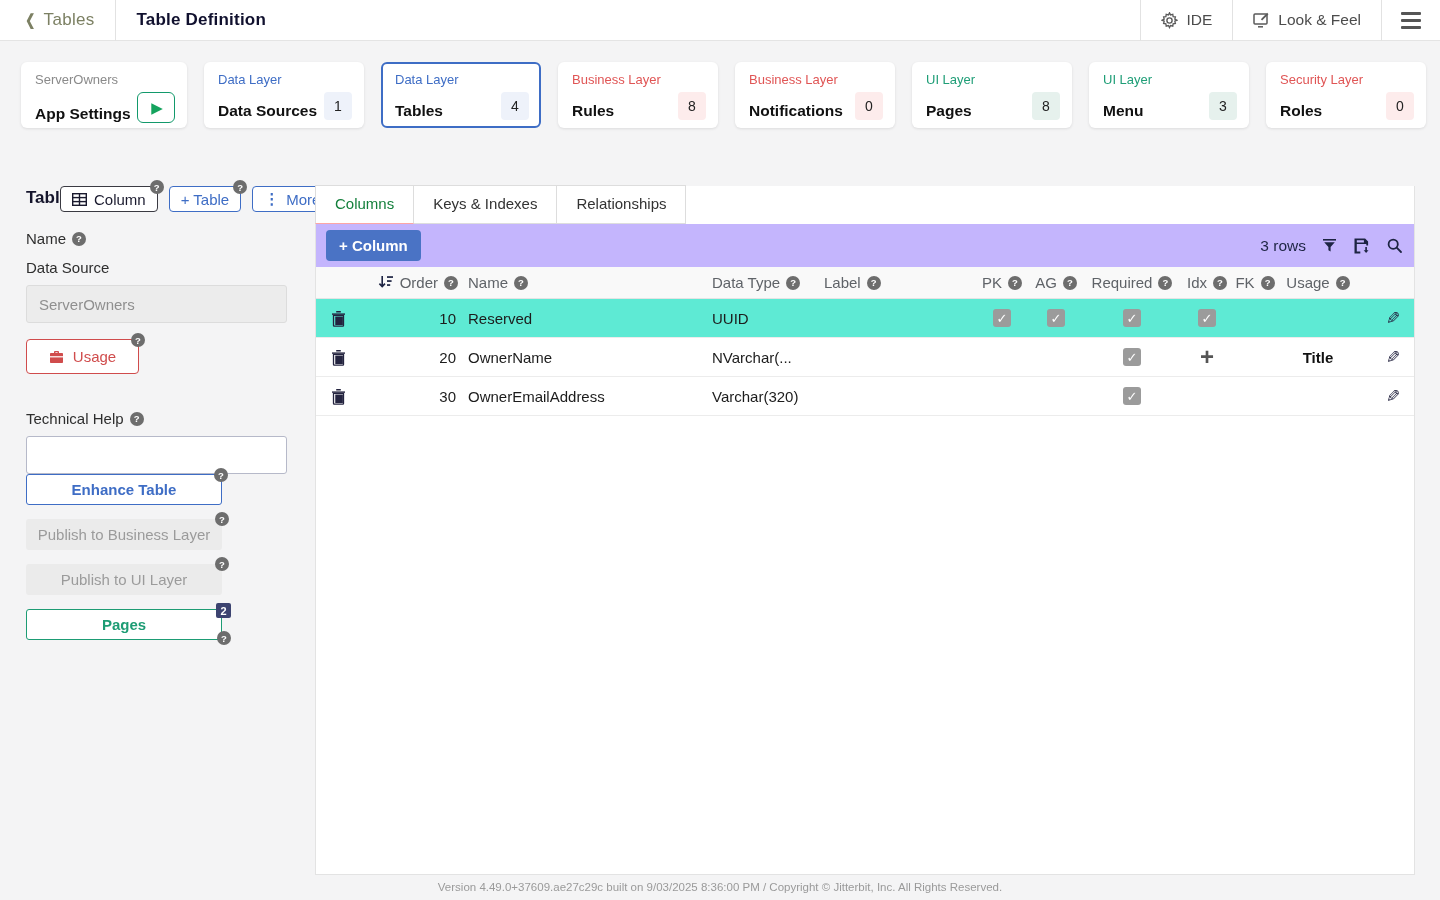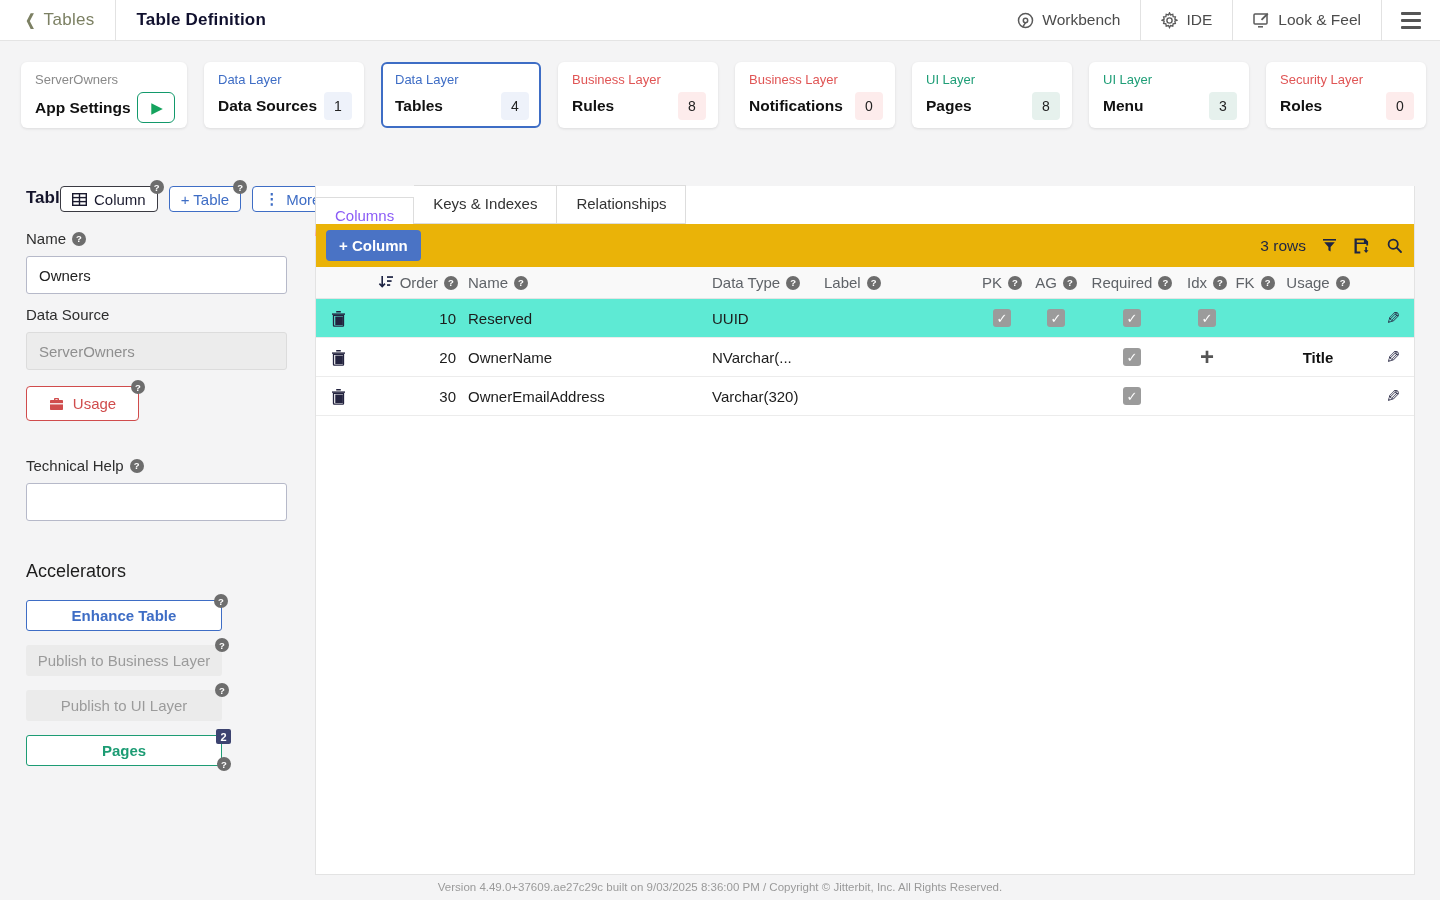--- a/index.html
+++ b/index.html
@@ -29,21 +29,21 @@
   
   .cards-row { position:absolute; top:62px; left:21px; display:flex; gap:17px; }
   .layer-card {
     width:160px; height:66px; background:#fff; border-radius:6px;
     box-shadow:0 1px 3px rgba(0,0,0,.1); padding:10px 12px 10px 14px;
     cursor:pointer; position:relative;
   }
   .layer-card.first { width:166px; }
   .layer-card.selected { box-shadow:none; border:2px solid #3e6dc5; padding:8px 10px 8px 12px; }
   .card-layer { font-size:13px; margin-bottom:5px; }
-  .card-main { display:flex; align-items:center; justify-content:space-between; }
+  .card-main { display:flex; align-items:flex-end; justify-content:space-between; }
   .card-name { font-size:15.5px; font-weight:bold; color:#111; }
   .card-badge { width:28px; height:28px; border-radius:4px; display:flex; align-items:center; justify-content:center; font-size:14px; color:#222; }
   .theme-neutral .card-layer { color:#8a8a8a; }
   .theme-blue .card-layer { color:#3e6dc5; }
   .theme-blue .card-badge { background:#eef2fa; }
   .theme-red .card-layer { color:#e05555; }
   .theme-red .card-badge { background:#fdecec; }
   .theme-green .card-layer { color:#1f9e77; }
   .theme-green .card-badge { background:#e6f1ed; }
   .play-btn { width:38px; height:31px; border:1.5px solid #12996b; border-radius:6px; background:#fff; display:flex; align-items:center; justify-content:center; cursor:pointer; }
@@ -101,23 +101,23 @@
   .main-panel {
     position:absolute; left:315px; top:186px; width:1100px; height:689px;
     background:#fff; border:1px solid #e3e3e3; border-top:none;
   }
   .tabs { position:absolute; top:-1px; left:-1px; display:flex; }
   .tab {
     padding:9px 19px; font-size:15px; color:#333; background:#fff;
     border:1px solid #ddd; border-left:none; cursor:pointer; height:39px;
   }
   .tab:first-child { border-left:1px solid #ddd; }
-  .tab.active { color:#8b5cf6; border-bottom:8px solid #fca5a5; padding-bottom:6px;margin-top:12px; }
+  .tab.active { color:#15803d; border-bottom:1px solid #fca5a5; padding-bottom:6px; }
   .toolbar {
-    position:absolute; top:38px; left:0; right:0; height:43px; background:#eab308;
+    position:absolute; top:38px; left:0; right:0; height:43px; background:#c4b5fd;
     display:flex; align-items:center; justify-content:space-between; padding:0 11px 0 10px;
   }
   .add-col-btn {
     background:#4a73c5; color:#fff; font-size:15px; font-weight:bold;
     border:none; border-radius:4px; padding:7px 13px; cursor:pointer;
     font-family:"Liberation Sans",sans-serif;
   }
   .toolbar-right { display:flex; align-items:center; gap:15px; color:#1d2443; }
   .rows-count { font-size:15.5px; }
   .tool-icon { cursor:pointer; display:flex; }
@@ -160,30 +160,20 @@
   <div class="nav-left">
     <div class="back-link">
       <span class="chev">❮</span>
       <span class="back-label">Tables</span>
     </div>
     <div class="v-div"></div>
     <div class="page-title">Table Definition</div>
   </div>
   <div class="nav-right">
     <div id="nav-actions" style="display:flex;height:100%;align-items:center;">
-        <div class="nav-action">
-          <span style="display:flex;">
-            <svg width="17" height="17" viewBox="0 0 17 17">
-              <circle cx="8.5" cy="8.5" r="7" fill="none" stroke="#5a5a5a" stroke-width="1.5"></circle>
-              <circle cx="8.5" cy="8.5" r="2.2" fill="none" stroke="#5a5a5a" stroke-width="1.5"></circle>
-              <line x1="8.5" y1="10.7" x2="6" y2="14.6" stroke="#5a5a5a" stroke-width="1.5"></line>
-            </svg>
-          </span>
-          <span>Workbench</span>
-        </div>
         <div class="v-div"></div>
         <div class="nav-action">
           <span style="display:flex;">
             <svg width="17" height="17" viewBox="0 0 17 17">
               <path d="M8.5 0.8l1 2.1 2.3-.6.3 2.3 2.3.3-.6 2.3 2.1 1-2.1 1 .6 2.3-2.3.3-.3 2.3-2.3-.6-1 2.1-1-2.1-2.3.6-.3-2.3-2.3-.3.6-2.3-2.1-1 2.1-1-.6-2.3 2.3-.3.3-2.3 2.3.6z" fill="none" stroke="#5a5a5a" stroke-width="1.3"></path>
               <circle cx="8.5" cy="8.5" r="2.6" fill="none" stroke="#5a5a5a" stroke-width="1.4"></circle>
             </svg>
           </span>
           <span>IDE</span>
         </div>
@@ -291,21 +281,20 @@
         <span style="font-weight:bold;">⋮</span>
         <span>More</span>
       </div>
     </div>
   </div>
 
   <div class="field-label mt-16">
     <span>Name</span>
     <span class="help-badge">?</span>
   </div>
-  <input class="text-input" type="text" value="Owners" style="">
 
   <div class="field-label mt-28">
     <span>Data Source</span>
   </div>
   <input class="text-input" type="text" disabled="" value="ServerOwners" style="">
 
   <div class="events-btn">
     <svg width="15" height="14" viewBox="0 0 15 14">
         <path d="M5 3V1.8c0-.5.4-.9.9-.9h3.2c.5 0 .9.4.9.9V3h3.2c.5 0 .8.3.8.8v8.4c0 .5-.3.8-.8.8H1.8c-.5 0-.8-.3-.8-.8V3.8c0-.5.3-.8.8-.8H5zm1.4 0h2.2V2.3H6.4V3z" fill="#d04c4c"></path>
         <rect x="1" y="6.2" width="13" height="1.2" fill="#fff"></rect>
@@ -313,21 +302,20 @@
     <span>Usage</span>
     <span class="help-badge corner-help">?</span>
   </div>
 
   <div class="field-label" style="margin-top:36px;">
     <span>Technical Help</span>
     <span class="help-badge">?</span>
   </div>
   <input class="text-input" type="text" value="" style="">
 
-  <h3 class="accel-heading">Accelerators</h3>
   <div id="accel-list">
       <div class="accel-btn accel-primary">
         <span>Enhance Table</span>
         <span class="help-badge corner-help">?</span>
       </div>
       <div class="accel-btn accel-disabled">
         <span>Publish to Business Layer</span>
         <span class="help-badge corner-help">?</span>
       </div>
       <div class="accel-btn accel-disabled">

